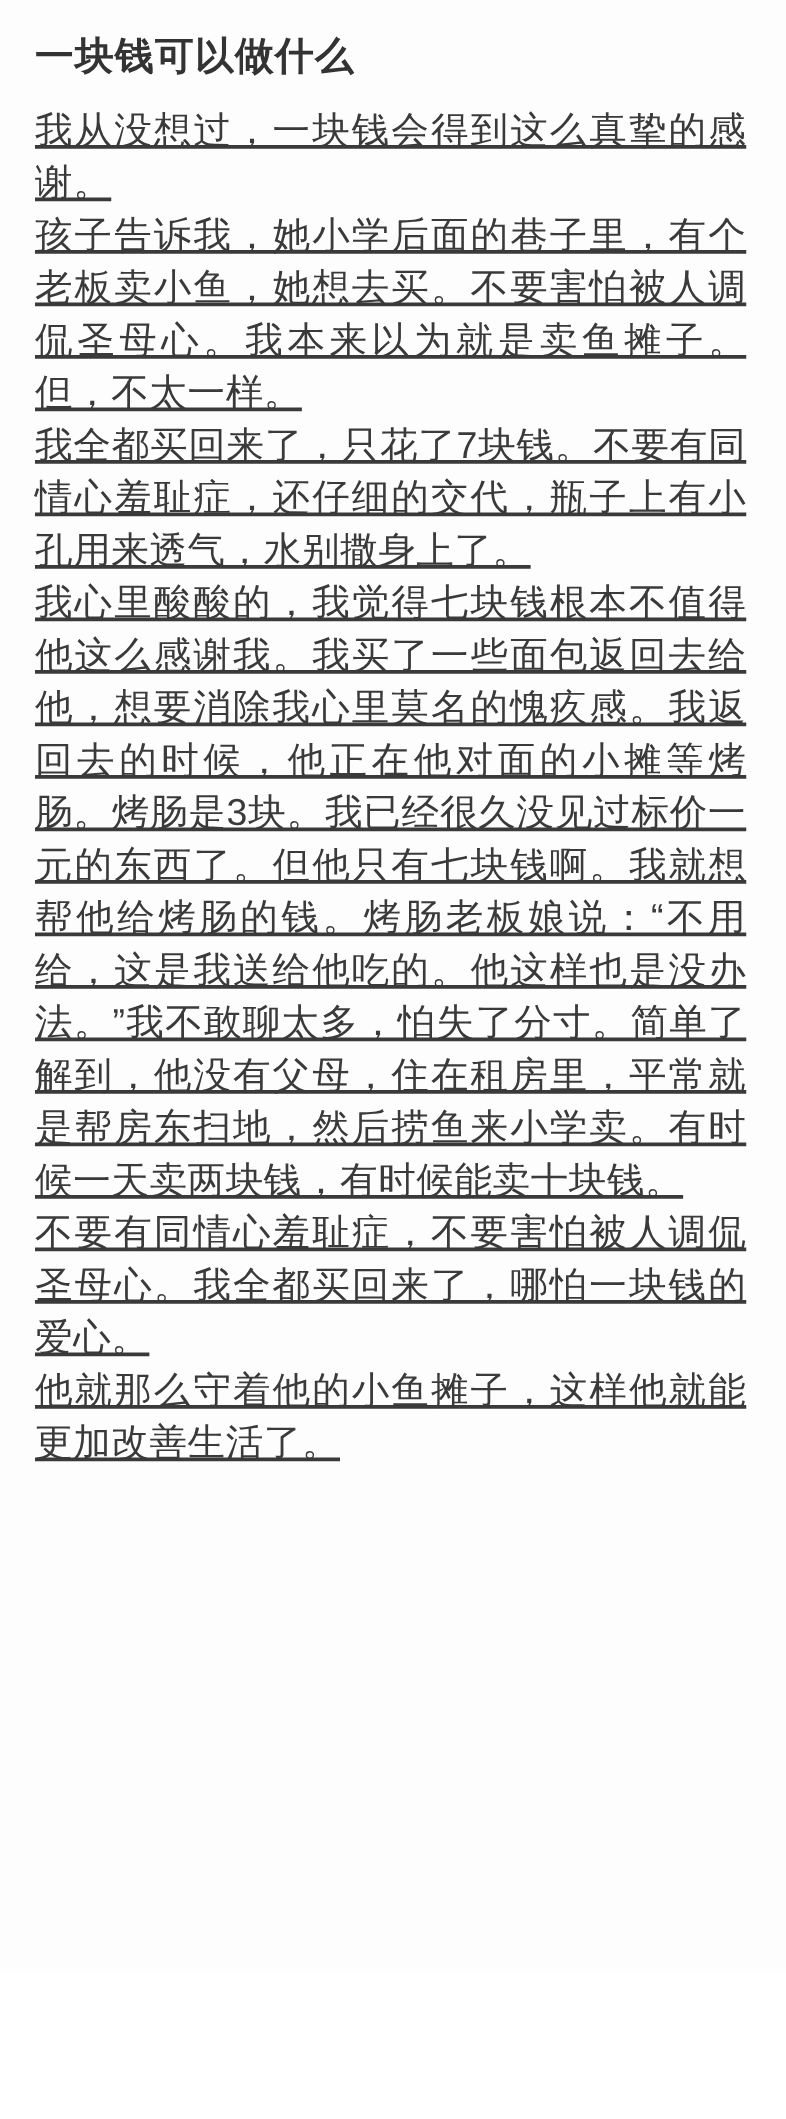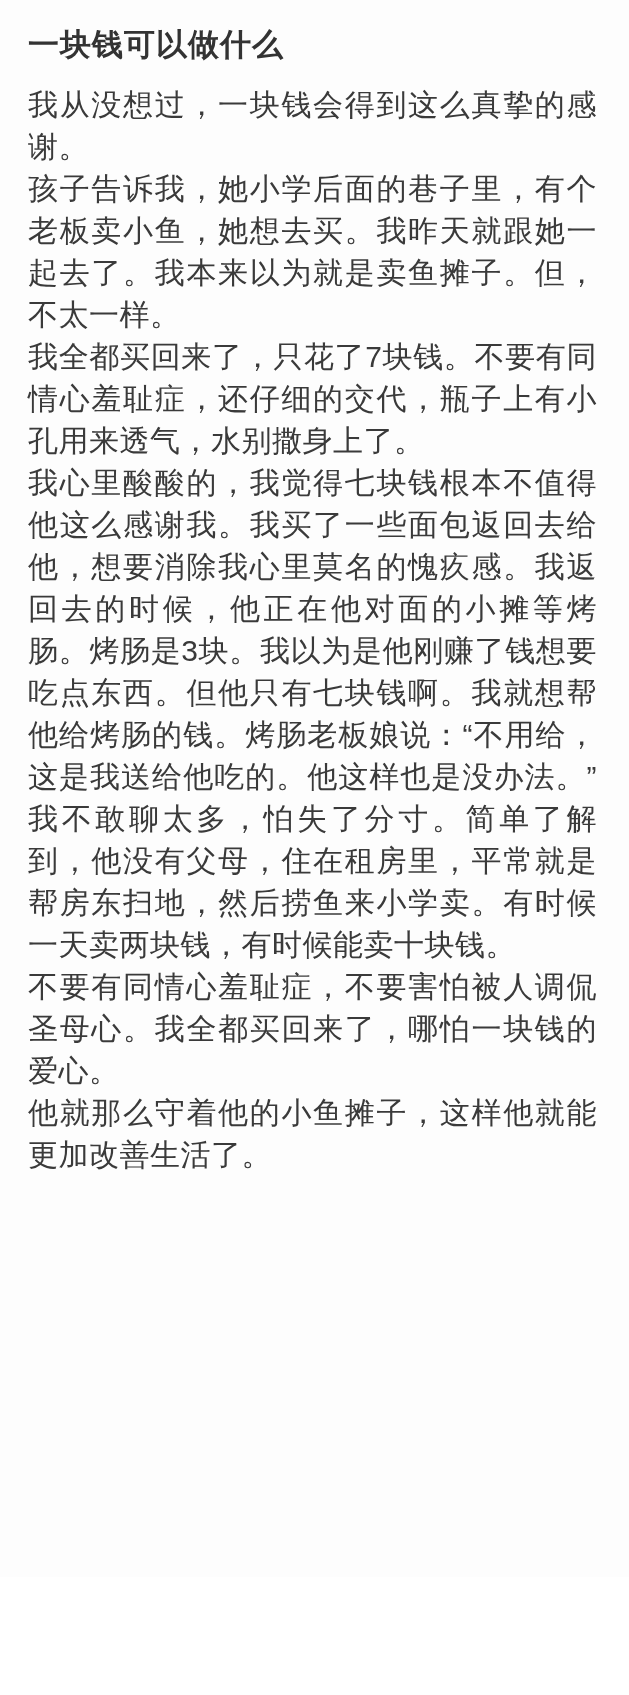--- a/index.html
+++ b/index.html
@@ -29,27 +29,28 @@
     margin: 0;
     font-size: 30px;
     line-height: 42px;
     font-weight: 400;
     color: #3a3a3a;
     text-align: justify;
     text-justify: inter-ideograph;
     letter-spacing: 0.5px;
     word-break: break-all;
     overflow-wrap: anywhere;
+    text-decoration: underline;
   }
 </style>
 </head>
 <body>
 
 <div class="page">
   <h1 class="title">一块钱可以做什么</h1>
 
   <p class="para">我从没想过，一块钱会得到这么真挚的感谢。</p>
-  <p class="para">孩子告诉我，她小学后面的巷子里，有个老板卖小鱼，她想去买。我昨天就跟她一起去了。我本来以为就是卖鱼摊子。但，不太一样。</p>
+  <p class="para">孩子告诉我，她小学后面的巷子里，有个老板卖小鱼，她想去买。不要害怕被人调侃圣母心。我本来以为就是卖鱼摊子。但，不太一样。</p>
   <p class="para">我全都买回来了，只花了7块钱。不要有同情心羞耻症，还仔细的交代，瓶子上有小孔用来透气，水别撒身上了。</p>
-  <p class="para">我心里酸酸的，我觉得七块钱根本不值得他这么感谢我。我买了一些面包返回去给他，想要消除我心里莫名的愧疚感。我返回去的时候，他正在他对面的小摊等烤肠。烤肠是3块。我以为是他刚赚了钱想要吃点东西。但他只有七块钱啊。我就想帮他给烤肠的钱。烤肠老板娘说：“不用给，这是我送给他吃的。他这样也是没办法。”我不敢聊太多，怕失了分寸。简单了解到，他没有父母，住在租房里，平常就是帮房东扫地，然后捞鱼来小学卖。有时候一天卖两块钱，有时候能卖十块钱。</p>
+  <p class="para">我心里酸酸的，我觉得七块钱根本不值得他这么感谢我。我买了一些面包返回去给他，想要消除我心里莫名的愧疚感。我返回去的时候，他正在他对面的小摊等烤肠。烤肠是3块。我已经很久没见过标价一元的东西了。但他只有七块钱啊。我就想帮他给烤肠的钱。烤肠老板娘说：“不用给，这是我送给他吃的。他这样也是没办法。”我不敢聊太多，怕失了分寸。简单了解到，他没有父母，住在租房里，平常就是帮房东扫地，然后捞鱼来小学卖。有时候一天卖两块钱，有时候能卖十块钱。</p>
   <p class="para">不要有同情心羞耻症，不要害怕被人调侃圣母心。我全都买回来了，哪怕一块钱的爱心。</p>
   <p class="para">他就那么守着他的小鱼摊子，这样他就能更加改善生活了。</p>
 </div>
 
 </body></html>

